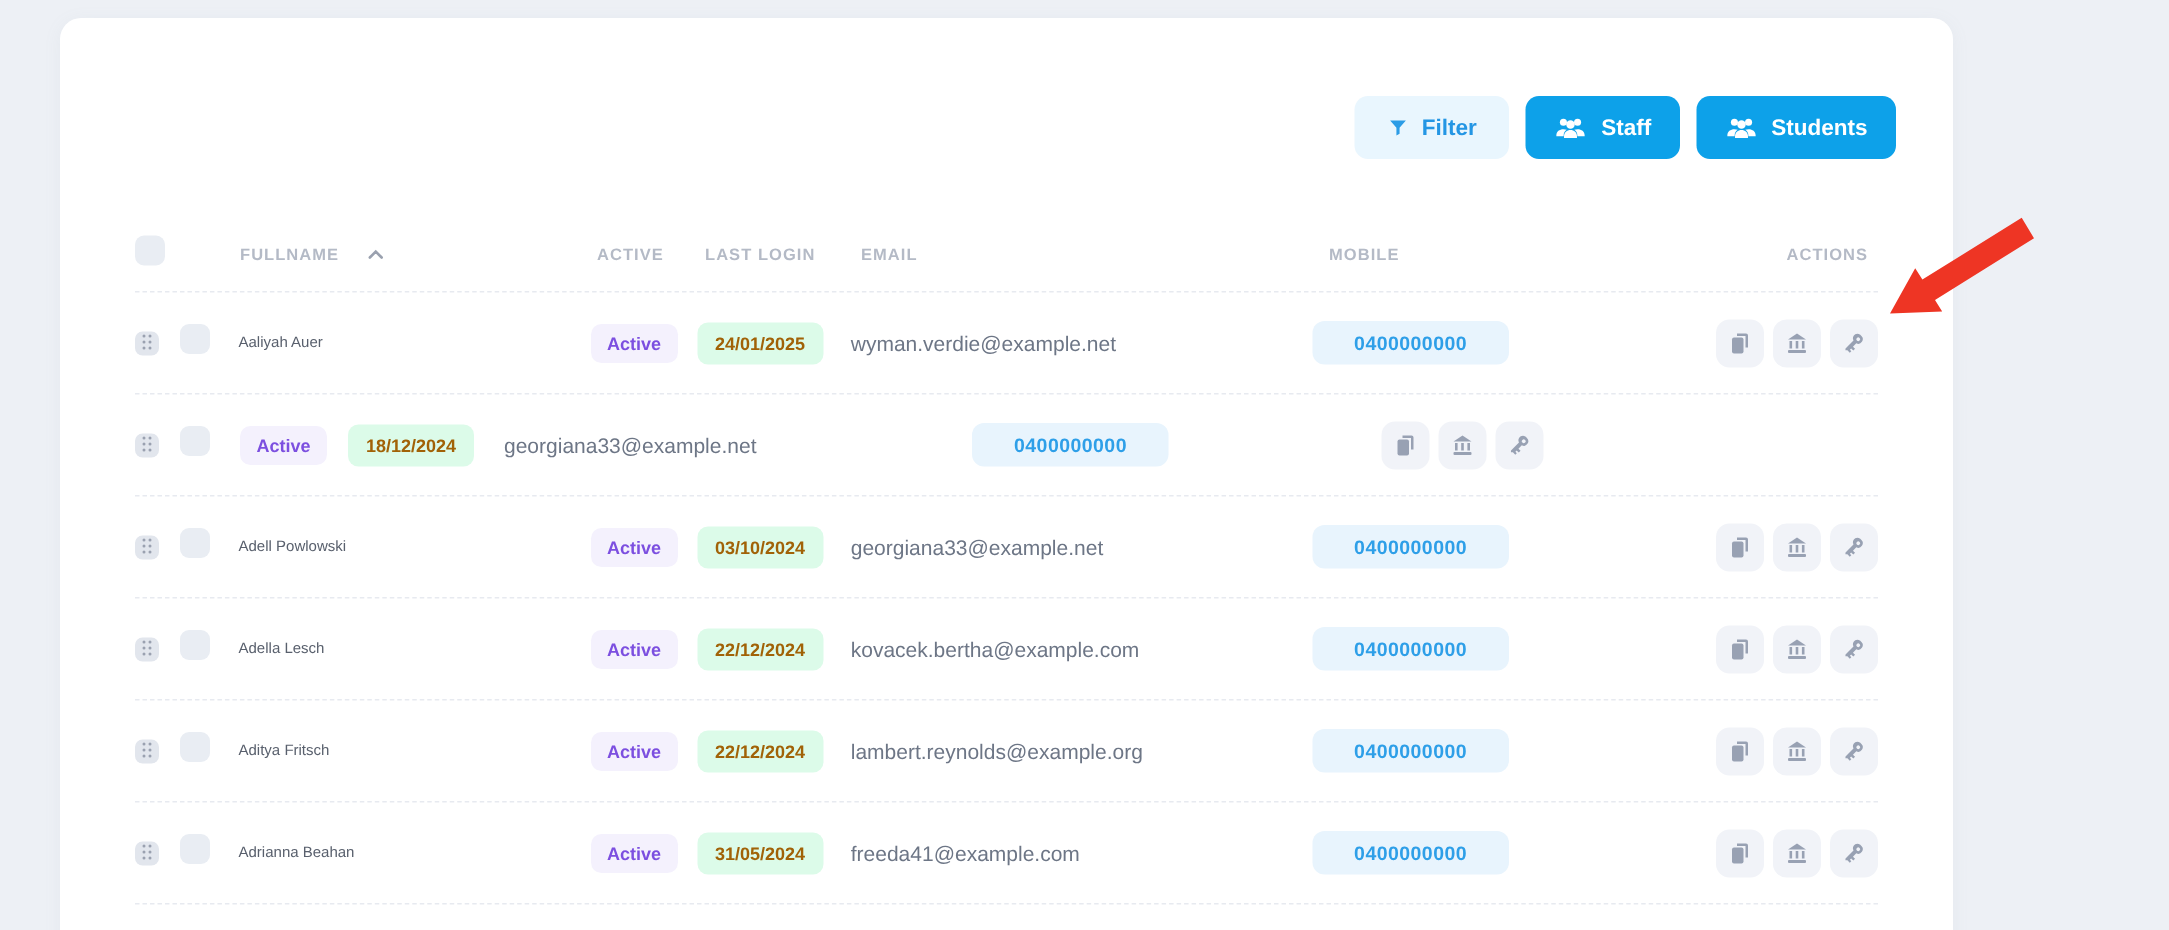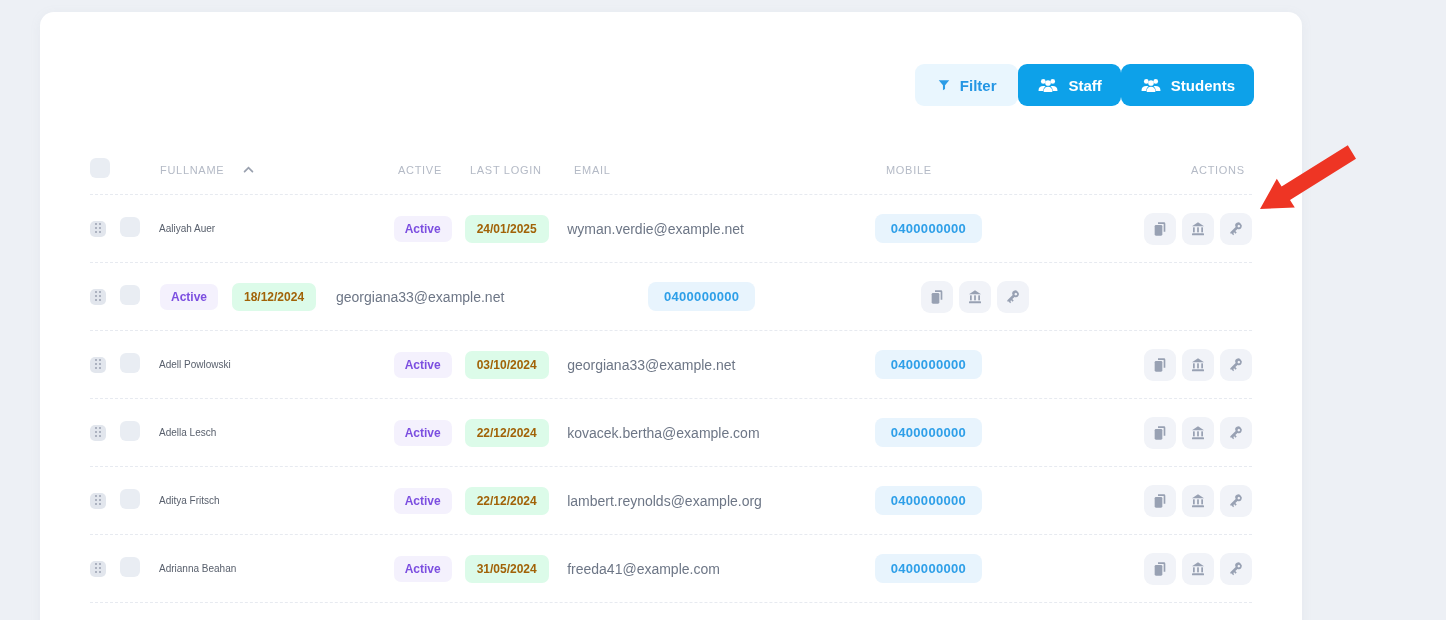--- a/index.html
+++ b/index.html
@@ -19,21 +19,21 @@
     background:#f3f6f9; border-radius:9px; display:flex; align-items:center;
     padding:0 14px; gap:10px;
   }
   .search-box svg { flex:0 0 auto; }
   .search-box input {
     border:none; outline:none; background:transparent; width:100%;
     font-family:"Liberation Sans", sans-serif; font-size:15px; color:#5a6474;
   }
   .search-box input::placeholder { color:#a6aebc; }
 
-  .btn-group { position:absolute; top:52px; right:48px; display:flex; }
+  .btn-group { position:absolute; top:52px; right:38px; display:flex; gap:11px; }
   .btn {
     height:42px; border:none; border-radius:9px; display:flex; align-items:center;
     justify-content:center; gap:9px; font-family:"Liberation Sans", sans-serif;
     font-size:15px; font-weight:700; cursor:pointer;
   }
   .btn-filter { background:#e9f6fe; color:#2496e4; padding:0 22px; }
   .btn-primary { background:#0da1e9; color:#ffffff; padding:0 19px; }
 
   
   .table { position:absolute; left:50px; right:50px; top:133px; }
@@ -45,21 +45,21 @@
   .col-handle  { width:30px; }
   .col-check   { width:40px; }
   .col-name    { width:238px; }
   .col-active  { width:72px; }
   .col-login   { width:104px; }
   .col-email   { width:312px; }
   .col-mobile  { width:262px; }
   .col-actions { flex:1;text-align:center; }
 
   .hlabel {
-    font-size:11px; font-weight:400; letter-spacing:.7px; color:#b4bac6;
+    font-size:11px; font-weight:700; letter-spacing:.7px; color:#b4bac6;
     text-transform:uppercase; display:flex; align-items:center; gap:19px;
   }
   .actions-label { padding-left:43px; }
 
   .checkbox {
     width:20px; height:20px; background:#e9edf3; border-radius:6px; display:inline-block;
     cursor:pointer;
   }
   .drag-handle {
     width:16px; height:16px; background:#e2e6ed; border-radius:5px;
@@ -74,21 +74,21 @@
   .badge-active {
     display:inline-block; background:#f4f1fd; color:#7c4fe0;
     font-size:12px; font-weight:700; padding:6px 11px; border-radius:7px;
   }
   .badge-date {
     display:inline-block; background:#dcfbe9; color:#a16207;
     font-size:12px; font-weight:700; padding:7px 12px; border-radius:7px;
   }
   .badge-mobile {
     display:inline-block; background:#e8f4fd; color:#2e9fe8;
-    font-size:13px; font-weight:600; padding:7px 16px; border-radius:8px;
+    font-size:13px; font-weight:600; padding:7px 28px; border-radius:8px;
     letter-spacing:.3px;
   }
 
   .actions { display:flex; gap:6px; margin-left:11px; }
   .icon-btn {
     width:32px; height:32px; background:#f1f3f8; border:none; border-radius:9px;
     display:flex; align-items:center; justify-content:center; cursor:pointer;
   }
   .icon-btn svg { fill:#98a1b3; }
 

